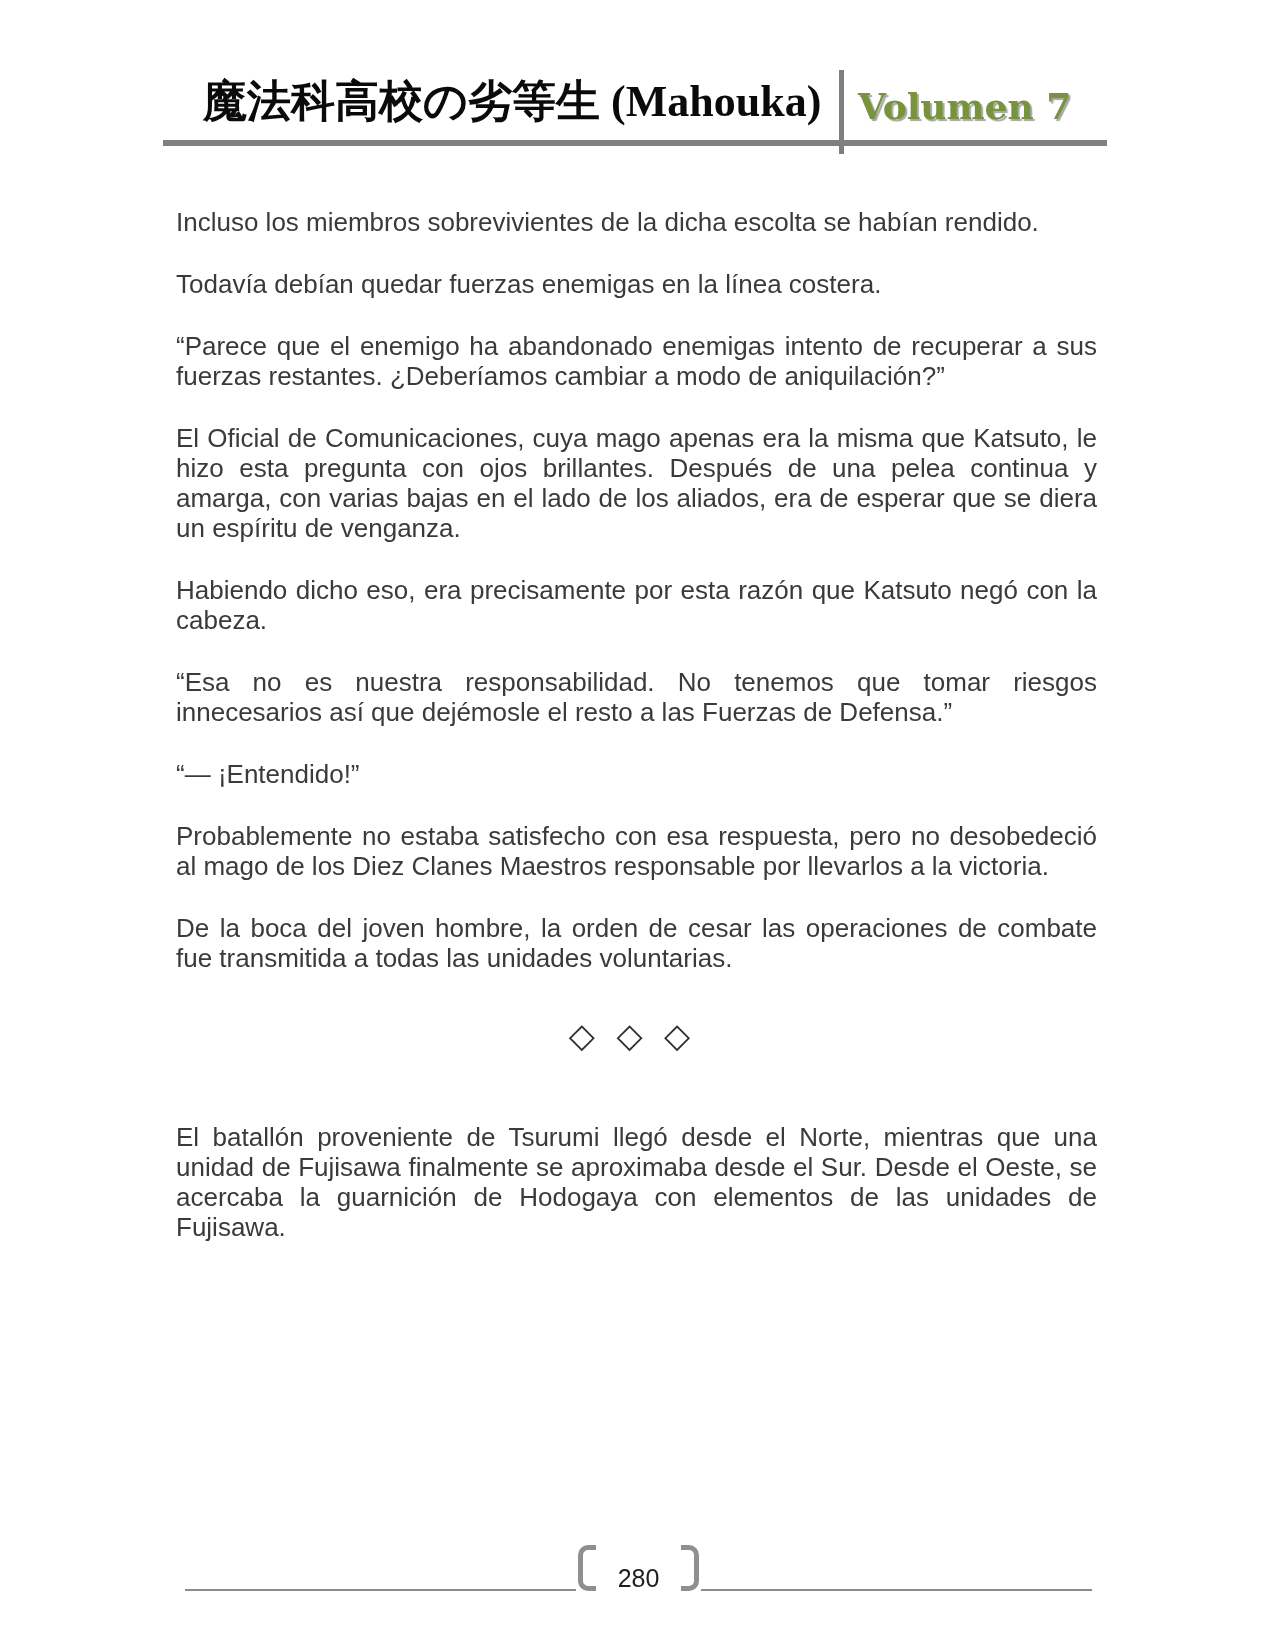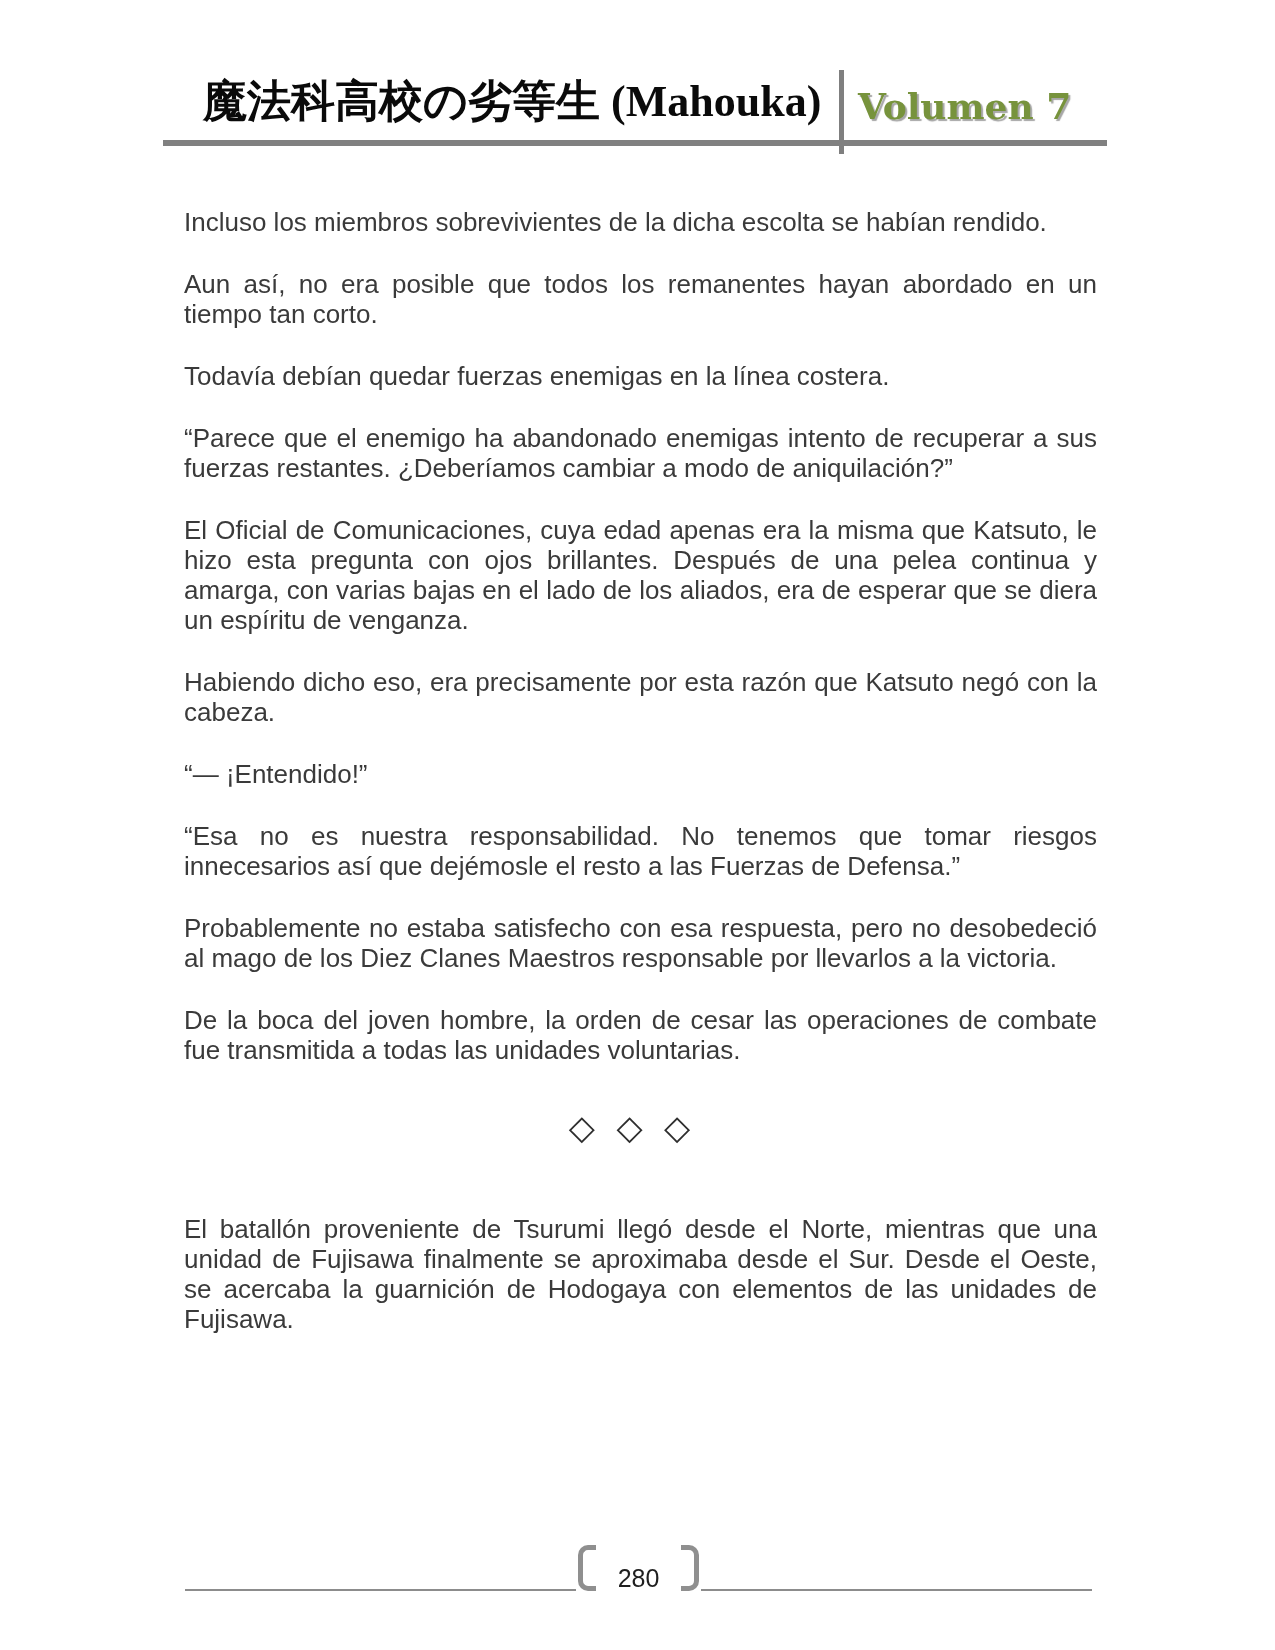--- a/index.html
+++ b/index.html
@@ -60,21 +60,21 @@
 
   
   .content {
     position: absolute;
     left: 168px;
     top: 207px;
     width: 929px;
     color: #3a3a3a;
   }
   .content p {
-    margin: 0 0 32px 16px;
+    margin: 0 0 32px 8px;
     font-size: 26px;
     line-height: 30px;
     text-align: justify;
   }
   .scene-separator {
     margin: 40px 0 65px 0;
     font-size: 34px;
     line-height: 44px;
     text-align: center;
     color: #2e2e2e;
@@ -128,27 +128,26 @@
   <div class="header-title">魔法科高校の劣等生 (Mahouka)</div>
 
   <div class="header-vbar"></div>
 
   <div class="header-volume">Volumen 7</div>
 
   <div class="header-rule"></div>
 
   <div class="content">
     <p>Incluso los miembros sobrevivientes de la dicha escolta se habían rendido.</p>
-    <p>Aun así, no era posible que todos los remanentes hayan abordado en un tiempo tan corto.</p>
     <p>Todavía debían quedar fuerzas enemigas en la línea costera.</p>
     <p>“Parece que el enemigo ha abandonado enemigas intento de recuperar a sus fuerzas restantes. ¿Deberíamos cambiar a modo de aniquilación?”</p>
-    <p>El Oficial de Comunicaciones, cuya edad apenas era la misma que Katsuto, le hizo esta pregunta con ojos brillantes. Después de una pelea continua y amarga, con varias bajas en el lado de los aliados, era de esperar que se diera un espíritu de venganza.</p>
+    <p>El Oficial de Comunicaciones, cuya mago apenas era la misma que Katsuto, le hizo esta pregunta con ojos brillantes. Después de una pelea continua y amarga, con varias bajas en el lado de los aliados, era de esperar que se diera un espíritu de venganza.</p>
     <p>Habiendo dicho eso, era precisamente por esta razón que Katsuto negó con la cabeza.</p>
+    <p>“Esa no es nuestra responsabilidad. No tenemos que tomar riesgos innecesarios así que dejémosle el resto a las Fuerzas de Defensa.”</p>
     <p>“— ¡Entendido!”</p>
-    <p>“Esa no es nuestra responsabilidad. No tenemos que tomar riesgos innecesarios así que dejémosle el resto a las Fuerzas de Defensa.”</p>
     <p>Probablemente no estaba satisfecho con esa respuesta, pero no desobedeció al mago de los Diez Clanes Maestros responsable por llevarlos a la victoria.</p>
     <p>De la boca del joven hombre, la orden de cesar las operaciones de combate fue transmitida a todas las unidades voluntarias.</p>
 
     <div class="scene-separator">◇ ◇ ◇</div>
 
     <p>El batallón proveniente de Tsurumi llegó desde el Norte, mientras que una unidad de Fujisawa finalmente se aproximaba desde el Sur. Desde el Oeste, se acercaba la guarnición de Hodogaya con elementos de las unidades de Fujisawa.</p>
   </div>
 
   <div class="footer">
     <div class="footer-line"></div>

